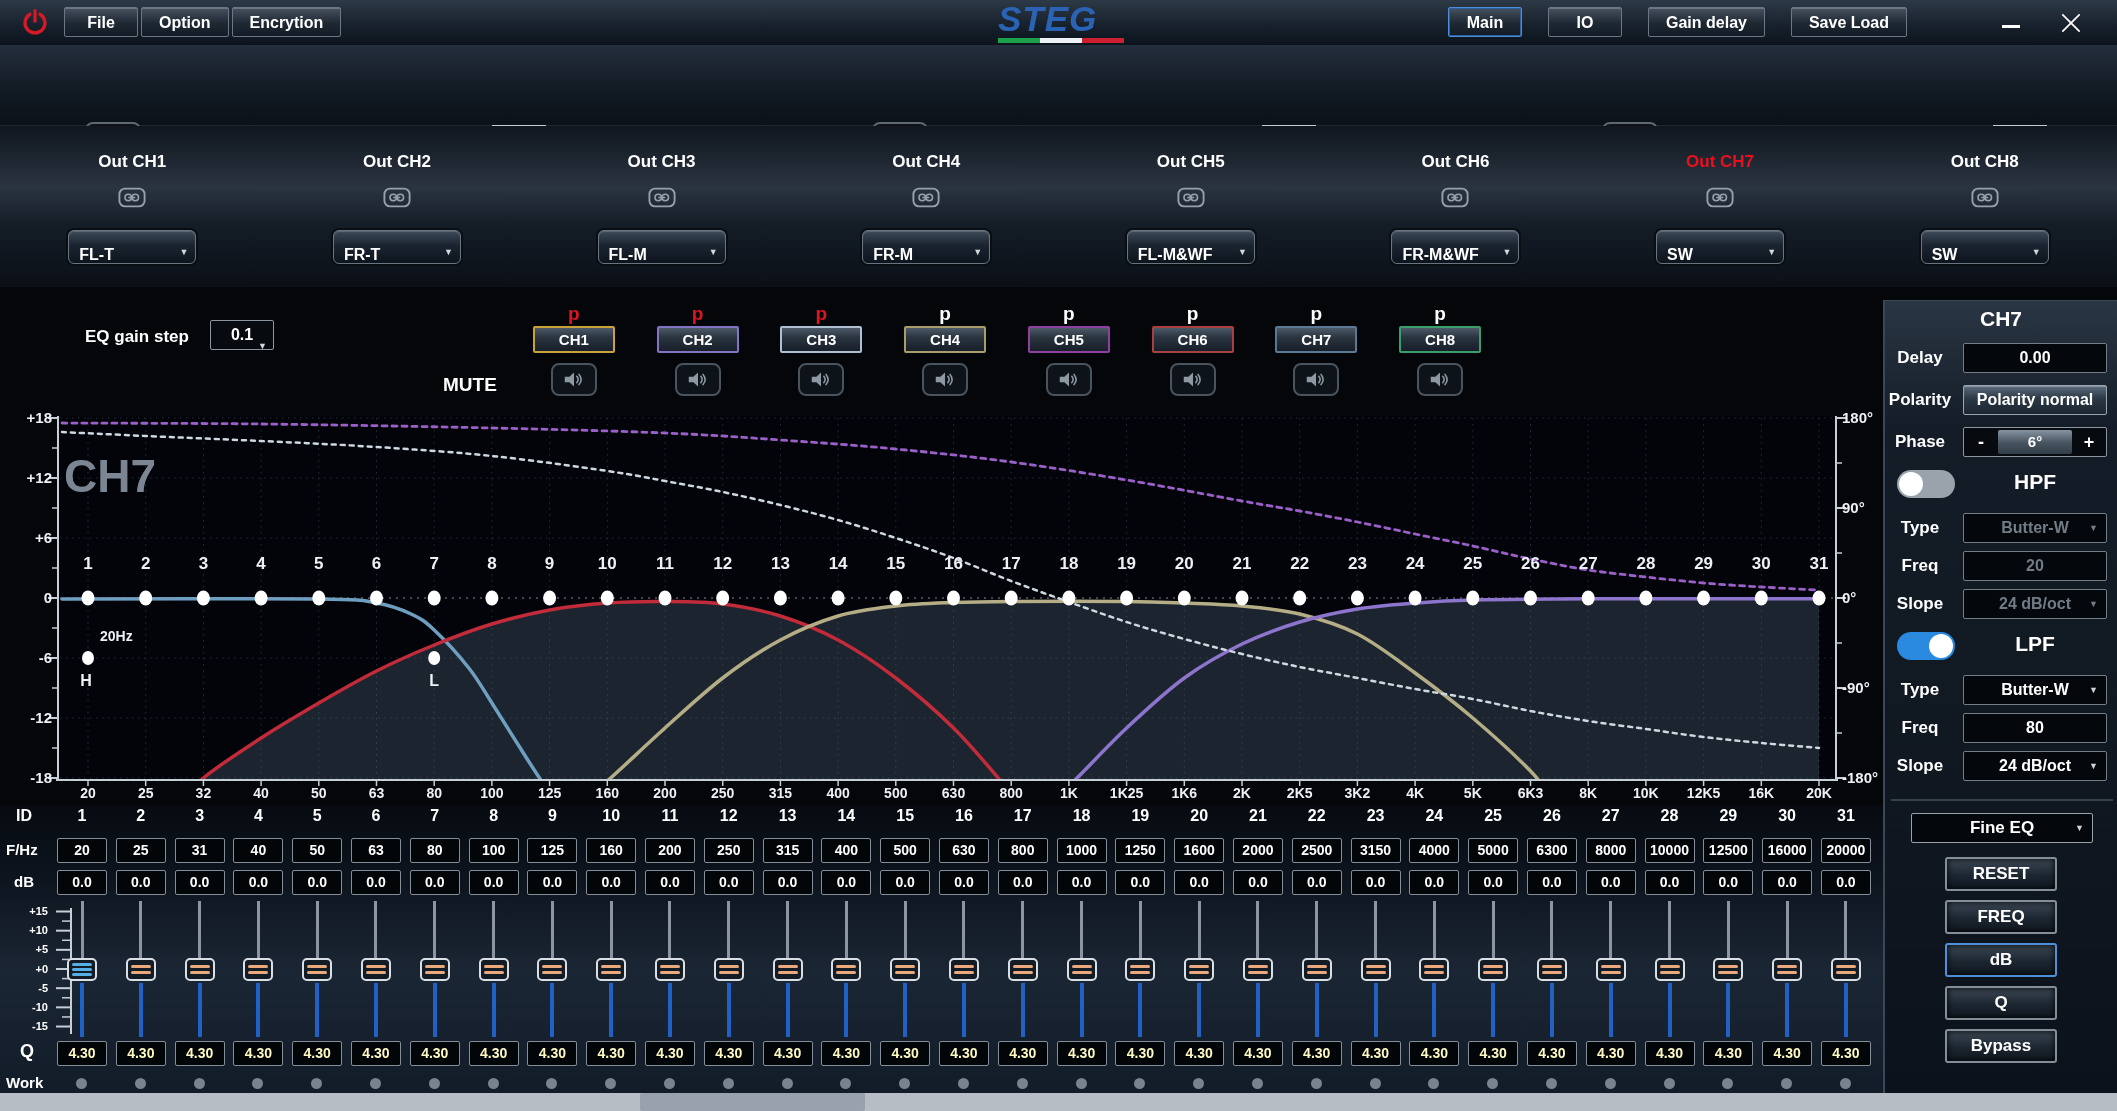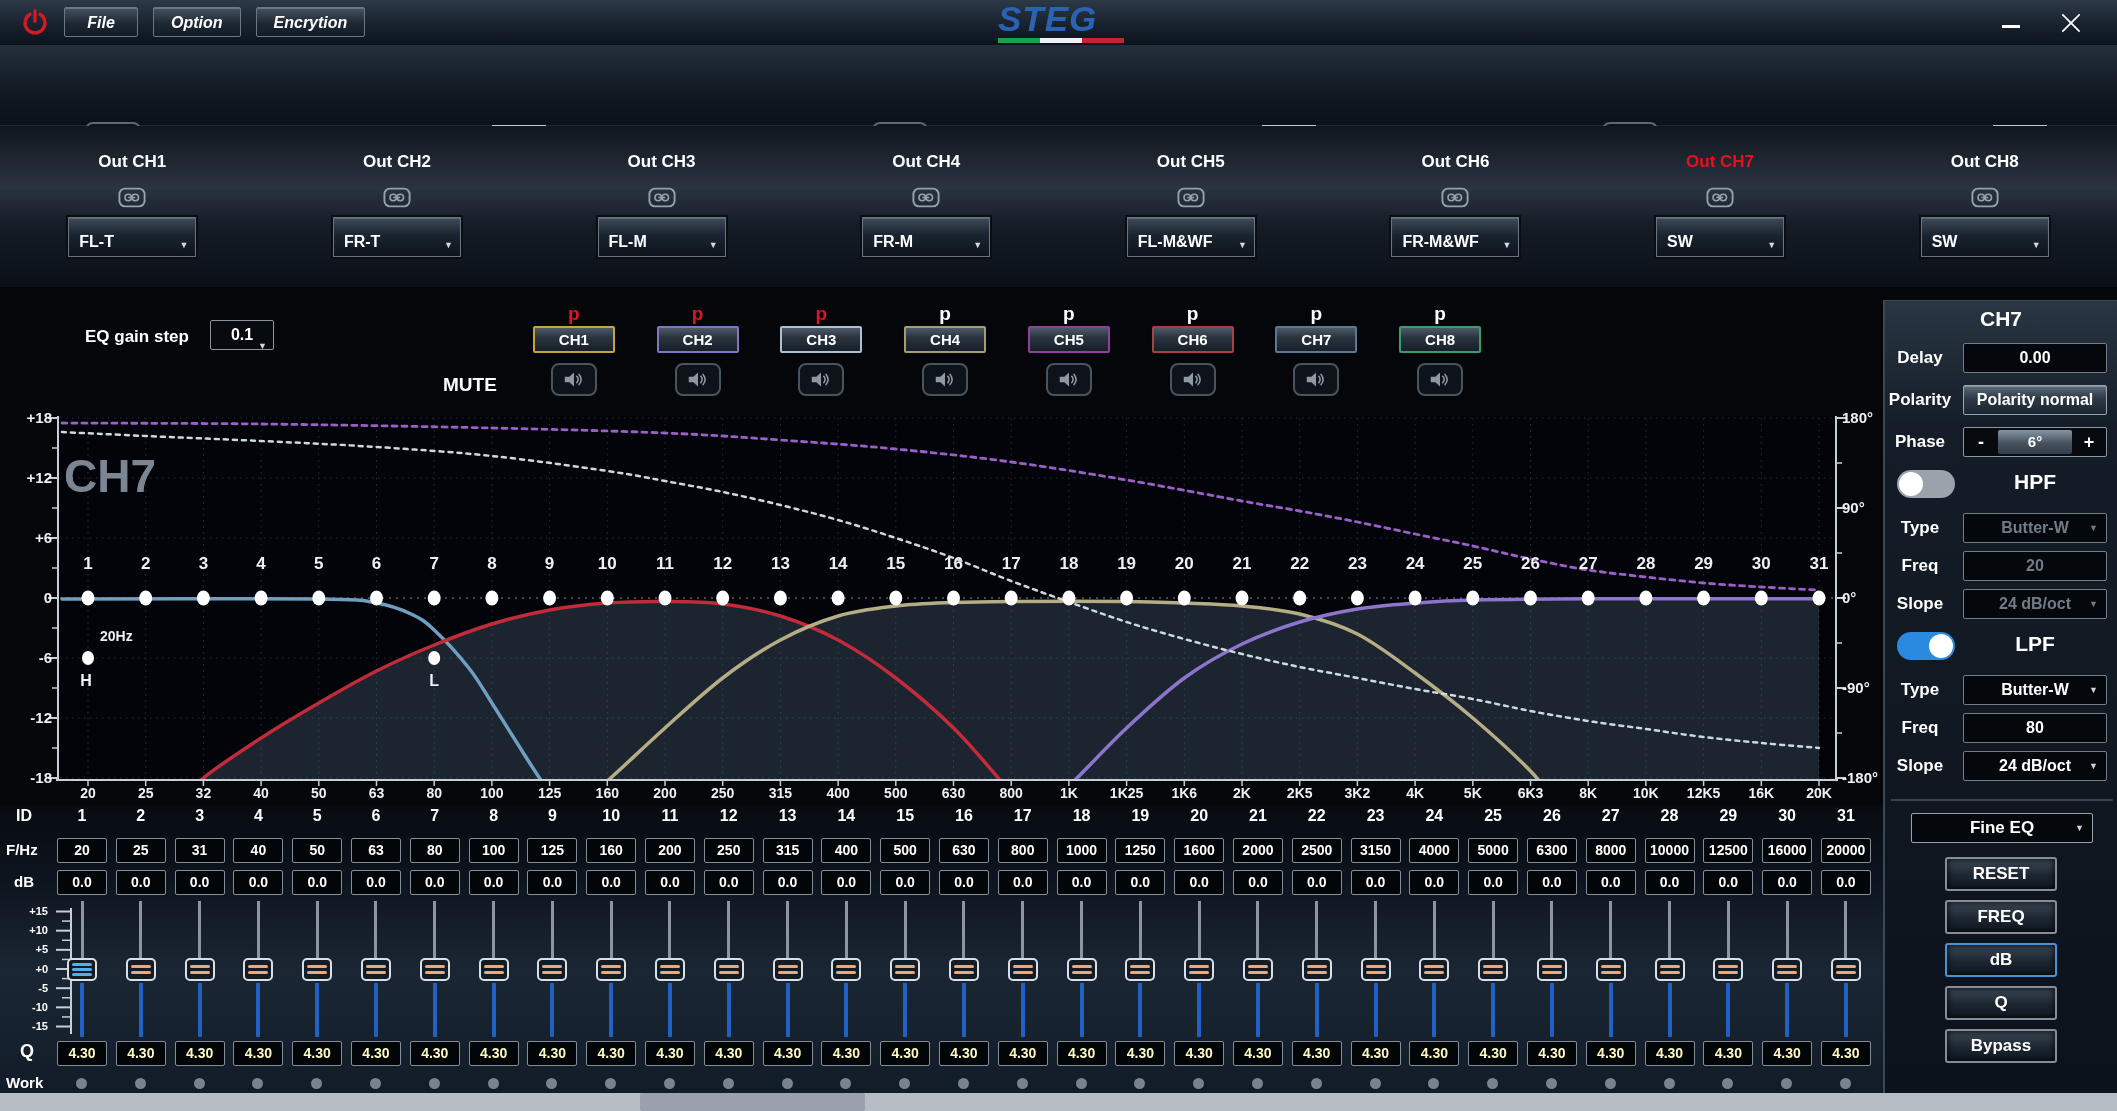--- a/index.html
+++ b/index.html
@@ -4,21 +4,21 @@
 <style>
   html,body{margin:0;padding:0;background:#000;}
   #root{position:relative;width:2117px;height:1111px;background:#04060a;overflow:hidden;
         font-family:"Liberation Sans",sans-serif;color:#fff;}
 
   
   #titlebar{position:absolute;left:0;top:0;width:2117px;height:45px;
     background:linear-gradient(180deg,#2e3947 0%,#16202b 60%,#0c131c 100%);
     border-bottom:1px solid #05080c;}
   #power-btn{position:absolute;left:18px;top:6px;width:34px;height:34px;display:flex;align-items:center;justify-content:center;}
-  #menu-buttons{position:absolute;left:64px;top:7px;display:flex;gap:15px;font-style:italic;}
+  #menu-buttons{position:absolute;left:64px;top:7px;display:flex;gap:3px;}
   #nav-buttons{position:absolute;left:1448px;top:7px;display:flex;gap:26px;}
   .tb-btn{min-width:74px;padding:0 17px;height:30px;line-height:29px;text-align:center;
     font-size:16px;font-weight:700;color:#fff;box-sizing:border-box;
     background:linear-gradient(180deg,#46525f 0%,#1e2833 55%,#131c26 100%);
     border:1px solid #6b7784;border-radius:2px;box-shadow:inset 0 1px 0 rgba(255,255,255,.22);}
   .tb-btn.active{border-color:#4c8fd6;box-shadow:inset 0 0 0 1px #2a5f9e,inset 0 1px 0 rgba(255,255,255,.22);}
   #logo{position:absolute;left:998px;top:0px;}
   .logo-text{font-size:35px;font-weight:700;font-style:italic;color:#2b63b4;letter-spacing:1px;line-height:37px;}
   .logo-flag{display:flex;height:5px;width:126px;margin-top:1px;}
   .logo-flag div{flex:1;}
@@ -41,23 +41,23 @@
   .vol-db{position:absolute;top:84px;font-size:18px;font-weight:700;}
 
   
   #out-row{position:absolute;left:0;top:126px;width:2117px;height:161px;display:flex;
     background:linear-gradient(180deg,#10161f 0%,#2a3440 38%,#10striped 60%,#0b1017 100%);
     background:linear-gradient(180deg,#10161f 0%,#2a3440 38%,#141c26 62%,#0b1017 100%);
     border-bottom:1px solid #05080c;}
   .out-col{flex:1;display:flex;flex-direction:column;align-items:center;}
   .out-label{font-size:17px;font-weight:700;margin-top:26px;}
   .link-btn{margin-top:13px;color:#97a1ab;width:34px;height:24px;display:flex;align-items:center;justify-content:center;}
-  .out-select{position:relative;width:128px;height:40px;margin-top:8px;box-sizing:border-box;
+  .out-select{position:relative;width:128px;height:34px;margin-top:21px;box-sizing:border-box;
     background:linear-gradient(180deg,#3d4a58 0%,#1a2430 45%,#0d141d 100%);
-    border:1px solid #68747f;border-radius:0;
+    border:1px solid #68747f;border-radius:6px;
     box-shadow:0 0 0 2px #0a0e13,inset 0 1px 1px rgba(255,255,255,.18);}
   .out-select-text{position:absolute;left:10px;top:15px;font-size:16px;font-weight:700;}
   .dd-arrow{font-size:9px;color:#d2d8de;}
   .out-select .dd-arrow{position:absolute;right:7px;bottom:6px;}
 
   
   #eqzone{position:absolute;left:0;top:287px;width:2117px;height:121px;background:#04060a;}
   #gain-step-label{position:absolute;left:85px;top:327px;font-size:17px;font-weight:700;}
   #gain-step-dd{position:absolute;left:210px;top:320px;width:64px;height:30px;box-sizing:border-box;
     background:#070b10;border:1px solid #8c96a0;border-radius:2px;text-align:center;line-height:28px;
@@ -165,20 +165,26 @@
         <div class="tb-btn">Encrytion</div>
       </div>
     <div id="logo">
       <div class="logo-text">STEG</div>
       <div class="logo-flag">
         <div style="background:#1da04a"></div>
           <div style="background:#eef2f6"></div>
           <div style="background:#cc2030"></div>
       </div>
     </div>
+    <div id="nav-buttons">
+        <div class="tb-btn active">Main</div>
+        <div class="tb-btn">IO</div>
+        <div class="tb-btn">Gain delay</div>
+        <div class="tb-btn">Save Load</div>
+      </div>
     <div id="min-btn"></div>
     <div id="close-btn">
       <svg viewBox="0 0 24 24" width="26" height="26">
         <line x1="4" y1="4" x2="20" y2="20" stroke="#fff" stroke-width="1.6"></line>
         <line x1="20" y1="4" x2="4" y2="20" stroke="#fff" stroke-width="1.6"></line>
       </svg>
     </div>
   </div>
 
   <div id="volrow">

